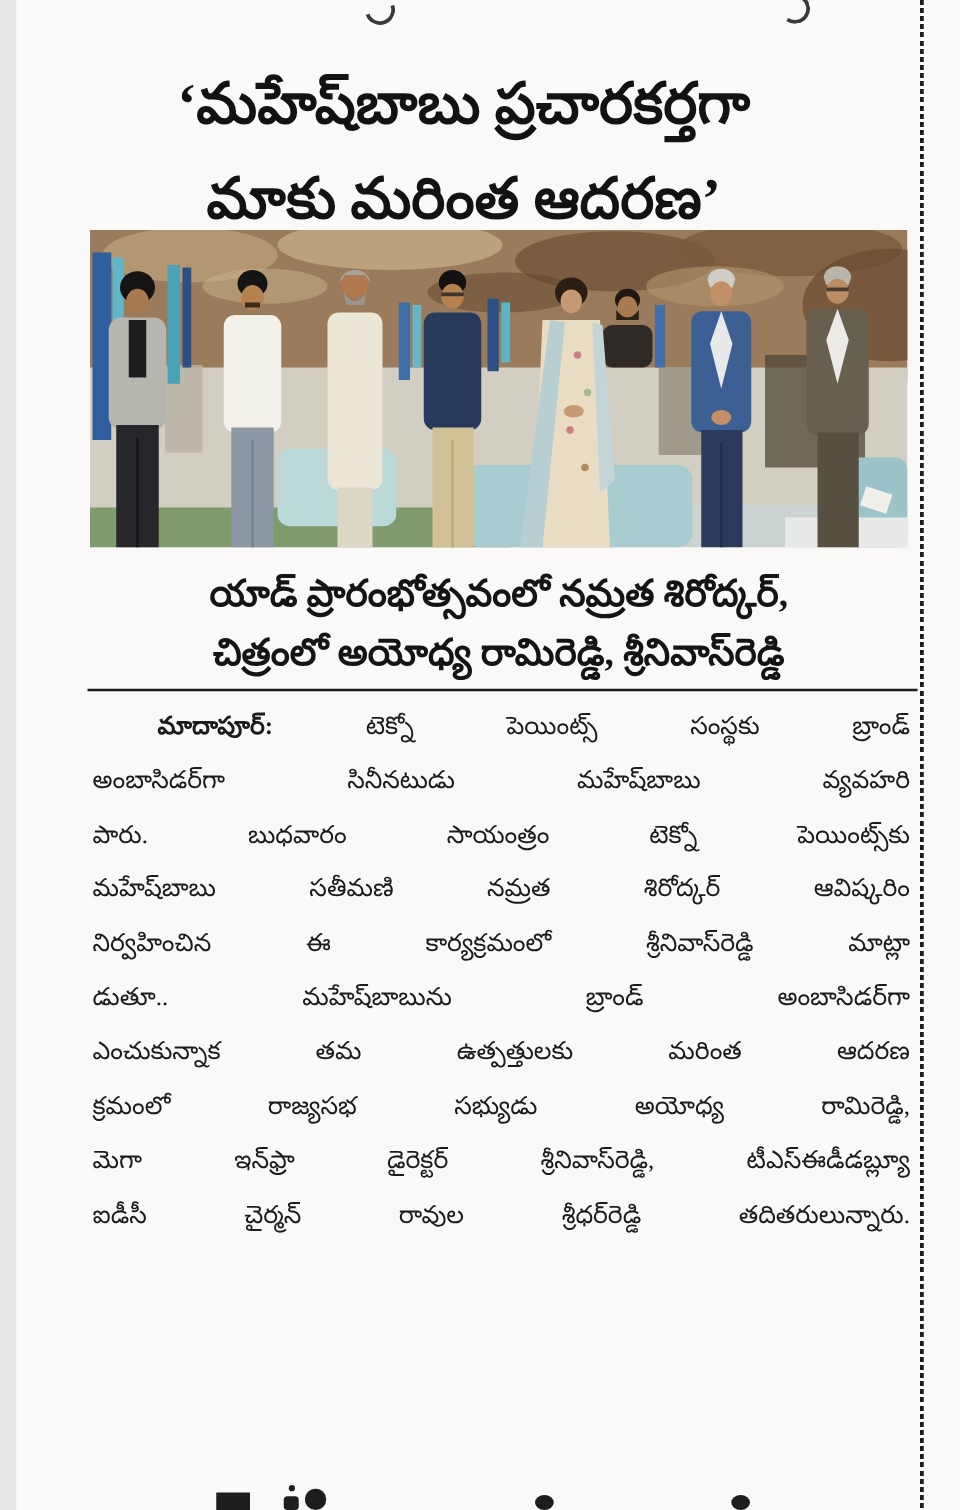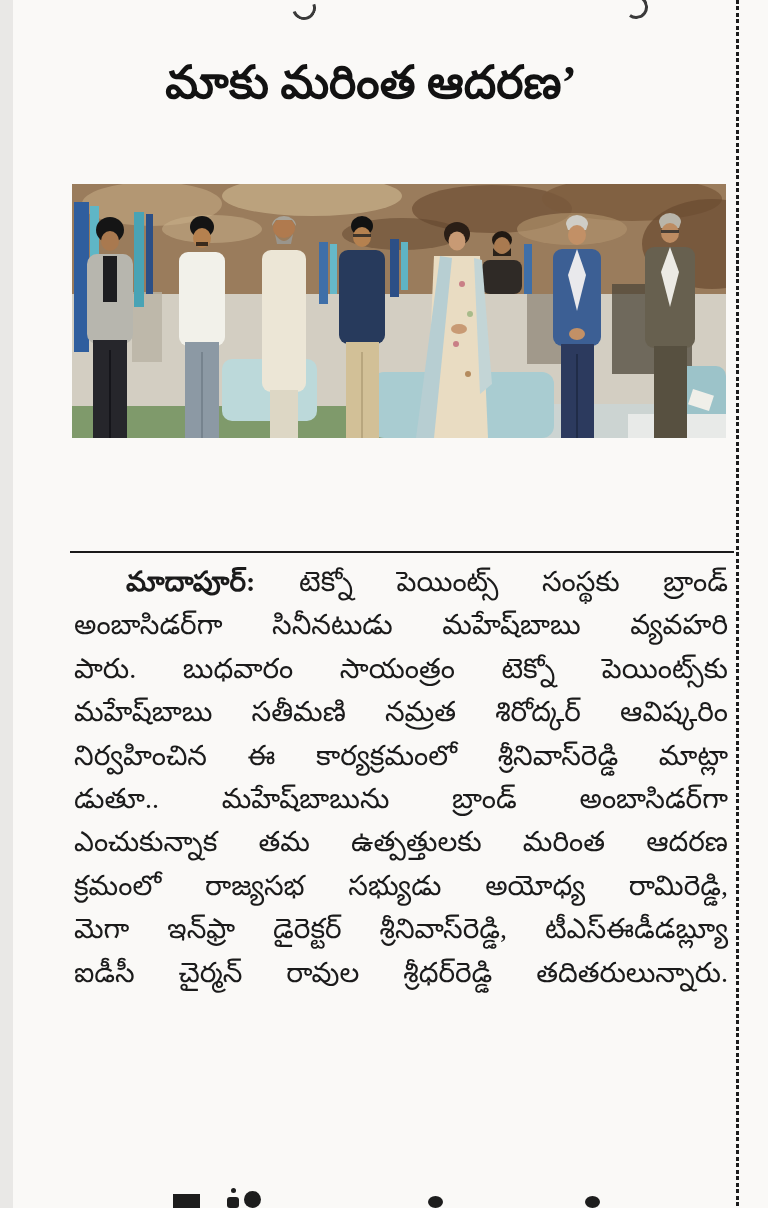--- a/index.html
+++ b/index.html
@@ -16,21 +16,21 @@
   .curl2{left:624px;top:-5px;transform:rotate(-10deg);}
   .headline{left:40px;top:14px;width:662px;text-align:center;font-weight:bold;
             font-size:46px;line-height:76px;color:#121212;}
   .headline span{display:block;}
   .photo{left:72px;top:184px;width:654px;height:254px;margin:0;}
   .photo svg{display:block;width:654px;height:254px;}
   .caption{left:72px;top:452px;width:654px;text-align:center;font-weight:bold;
            font-size:30px;line-height:47px;color:#141414;}
   .caption span{display:block;}
   .rule{left:70px;top:551px;width:664px;height:2px;background:#1a1a1a;}
-  .article{left:74px;top:560px;width:654px;font-size:28px;line-height:43.4px;color:#1b1b1b;}
+  .article{left:74px;top:560px;width:654px;font-size:20px;line-height:43.4px;color:#1b1b1b;}
   .bline{text-align:justify;text-align-last:justify;height:43.4px;overflow:visible;}
   .bline.first{text-indent:52px;}
   .dateline{font-weight:bold;}
   
   .bfrag{background:#1d1d1d;}
   .bf1{left:173px;top:1194px;width:27px;height:14px;}
   .bf2{left:227px;top:1197px;width:12px;height:11px;border-radius:3px;}
   .bf2d{left:231px;top:1188px;width:5px;height:5px;border-radius:50%;}
   .bf3{left:244px;top:1191px;width:17px;height:17px;border-radius:50%;}
   .bf4{left:428px;top:1196px;width:15px;height:12px;border-radius:50%;}
@@ -41,20 +41,21 @@
 
 <div class="page">
 
   <div class="abs gutter"></div>
   <div class="abs divider"></div>
 
   <div class="abs curl curl1"></div>
   <div class="abs curl curl2"></div>
 
   <h1 class="abs headline">
+    <span>‘మహేష్‌బాబు ప్రచారకర్తగా</span>
     <span>మాకు మరింత ఆదరణ’</span>
   </h1>
 
   <figure class="abs photo">
     <svg viewBox="0 0 654 254" preserveAspectRatio="none" role="img">
 
       <g>
         <rect x="0" y="0" width="654" height="122" fill="#9a7c5c"></rect>
         <ellipse cx="80" cy="20" rx="70" ry="22" fill="#b99d79" opacity=".8"></ellipse>
         <ellipse cx="240" cy="12" rx="90" ry="20" fill="#c9b28c" opacity=".7"></ellipse>
@@ -164,20 +165,24 @@
         <ellipse cx="598" cy="49" rx="9" ry="10" fill="#bd8c62"></ellipse>
         <rect x="589" y="46" width="18" height="3" fill="#2a2a2a" opacity=".8"></rect>
         <rect x="573" y="63" width="50" height="101" rx="9" fill="#67604f"></rect>
         <path d="M598,63 l-9,25 9,35 9,-35 z" fill="#eceae4"></path>
         <rect x="582" y="162" width="33" height="92" fill="#575040"></rect>
         <rect x="618" y="208" width="22" height="16" fill="#f0efe9" transform="rotate(18 629 216)"></rect>
       </g>
     </svg>
   </figure>
 
+  <figcaption class="abs caption">
+    <span>యాడ్ ప్రారంభోత్సవంలో నమ్రత శిరోద్కర్,</span>
+    <span>చిత్రంలో అయోధ్య రామిరెడ్డి, శ్రీనివాస్‌రెడ్డి</span>
+  </figcaption>
 
   <div class="abs rule"></div>
 
   <div class="abs article">
     <div class="bline first"><span class="dateline">మాదాపూర్:</span><span> టెక్నో పెయింట్స్ సంస్థకు బ్రాండ్</span></div>
     <div class="bline">అంబాసిడర్‌గా సినీనటుడు మహేష్‌బాబు వ్యవహరి</div>
     <div class="bline">పారు. బుధవారం సాయంత్రం టెక్నో పెయింట్స్‌కు</div>
     <div class="bline">మహేష్‌బాబు సతీమణి నమ్రత శిరోద్కర్ ఆవిష్కరిం</div>
     <div class="bline">నిర్వహించిన ఈ కార్యక్రమంలో శ్రీనివాస్‌రెడ్డి మాట్లా</div>
     <div class="bline">డుతూ.. మహేష్‌బాబును బ్రాండ్ అంబాసిడర్‌గా</div>

